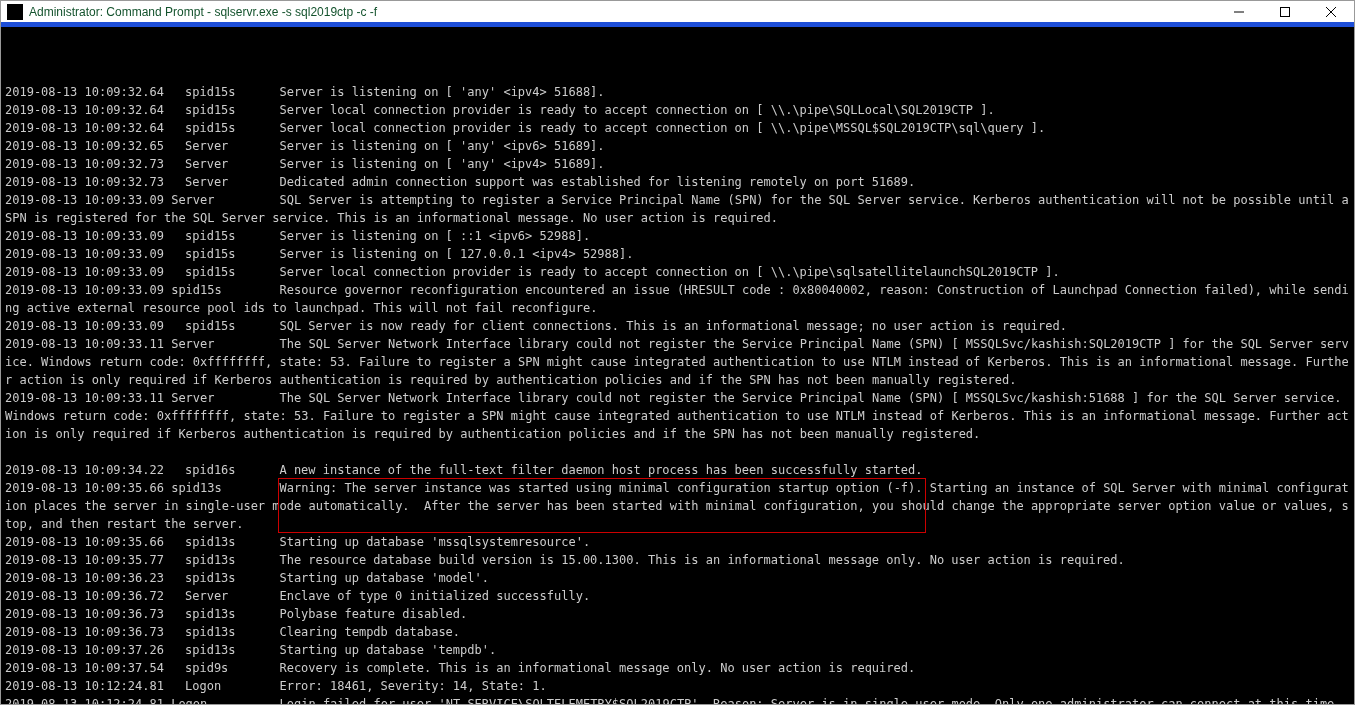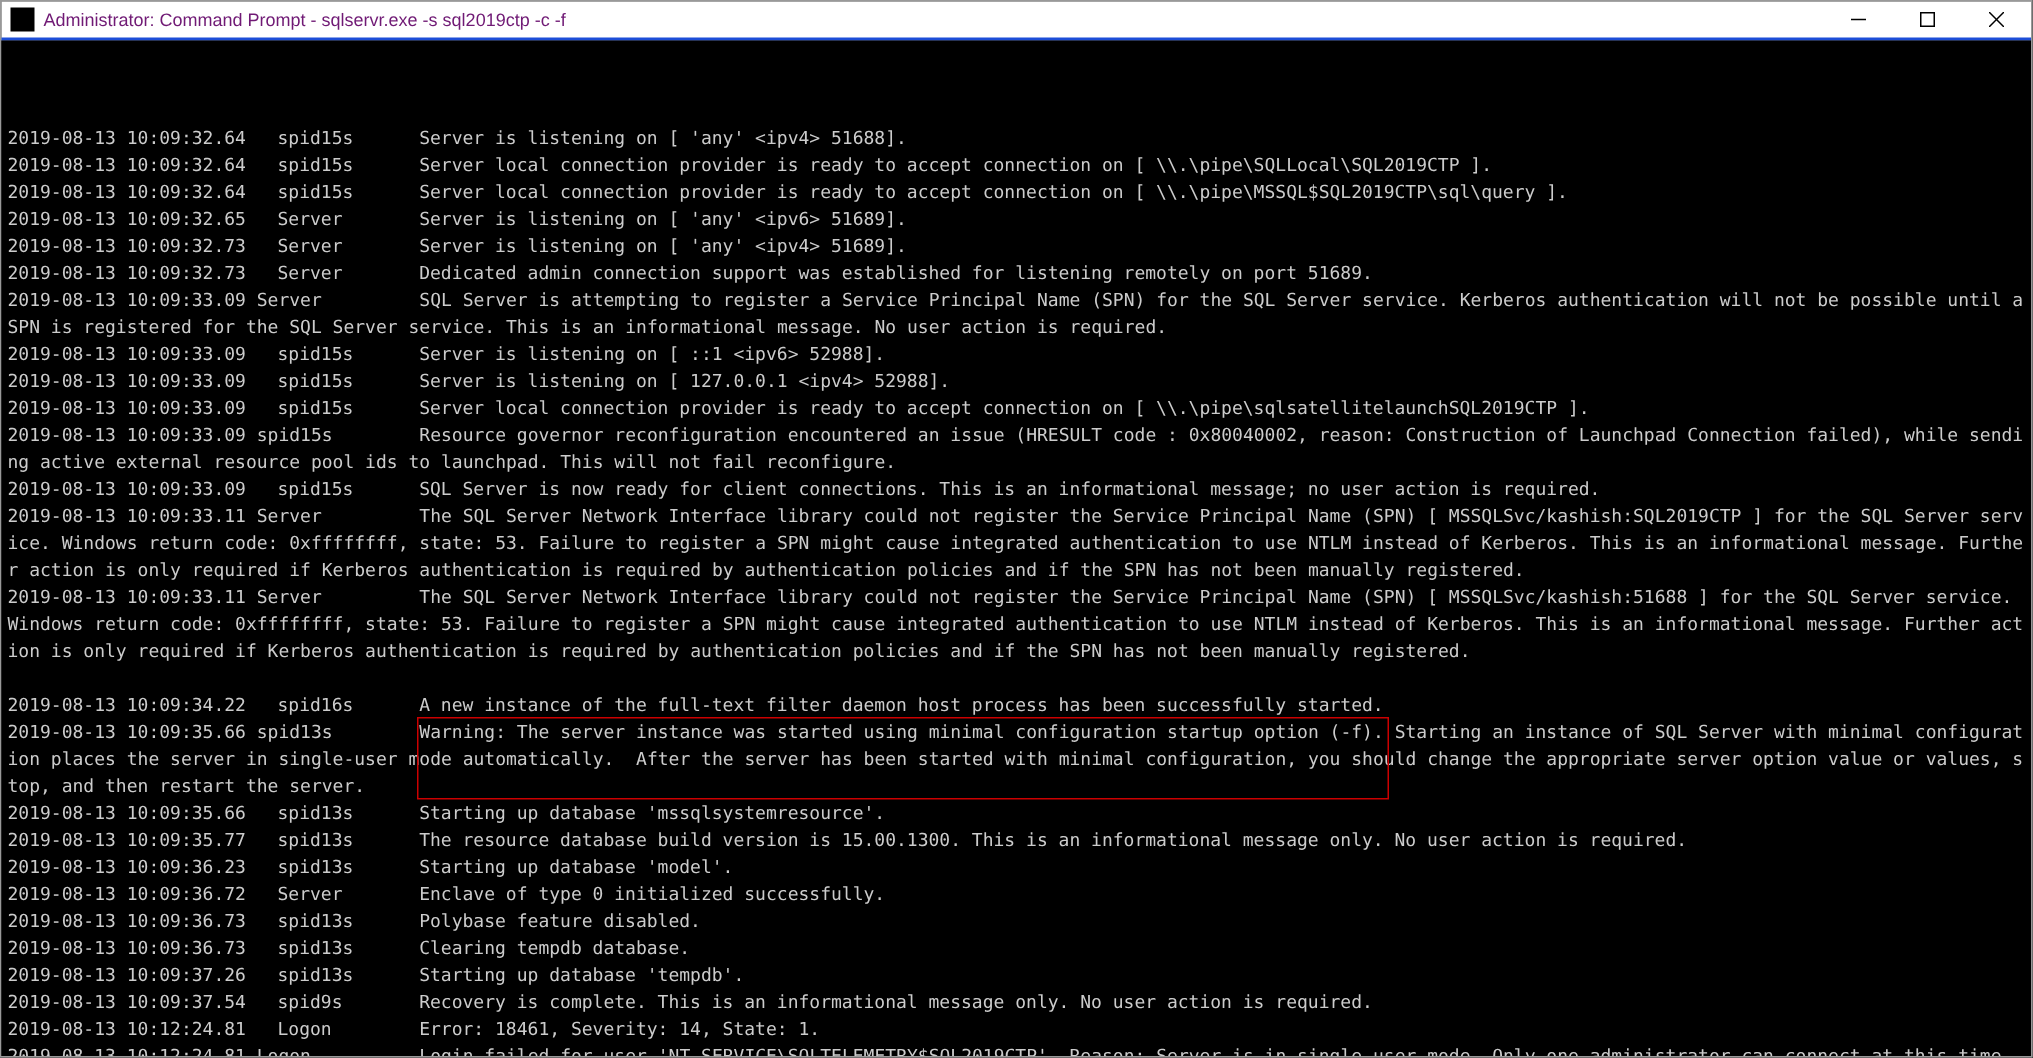--- a/index.html
+++ b/index.html
@@ -17,22 +17,22 @@
     display: flex;
     flex-direction: column;
     background: #000;
   }
   .titlebar {
     height: 26px;
     background: #fff;
     display: flex;
     align-items: center;
     font-size: 12px;
-    color: #701a75;
-    border-bottom: 2px solid #1d4ed8;
+    color: #14532d;
+    border-bottom: 5px solid #1d4ed8;
     user-select: none;
   }
   .titlebar .ticon {
     width: 16px; height: 16px;
     margin: 0 6px;
     background: #000;
     display: inline-block;
   }
   .titlebar .title-text { flex: 0 0 auto; }
   .titlebar .spacer { flex: 1; }

